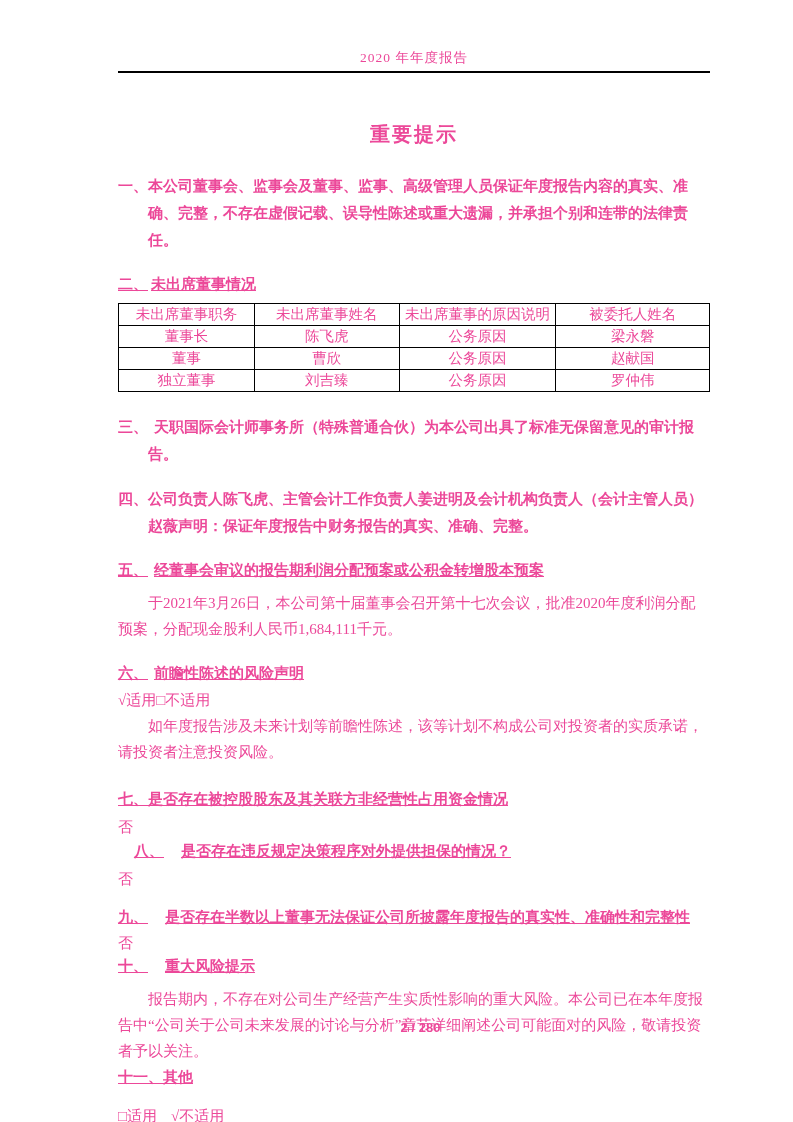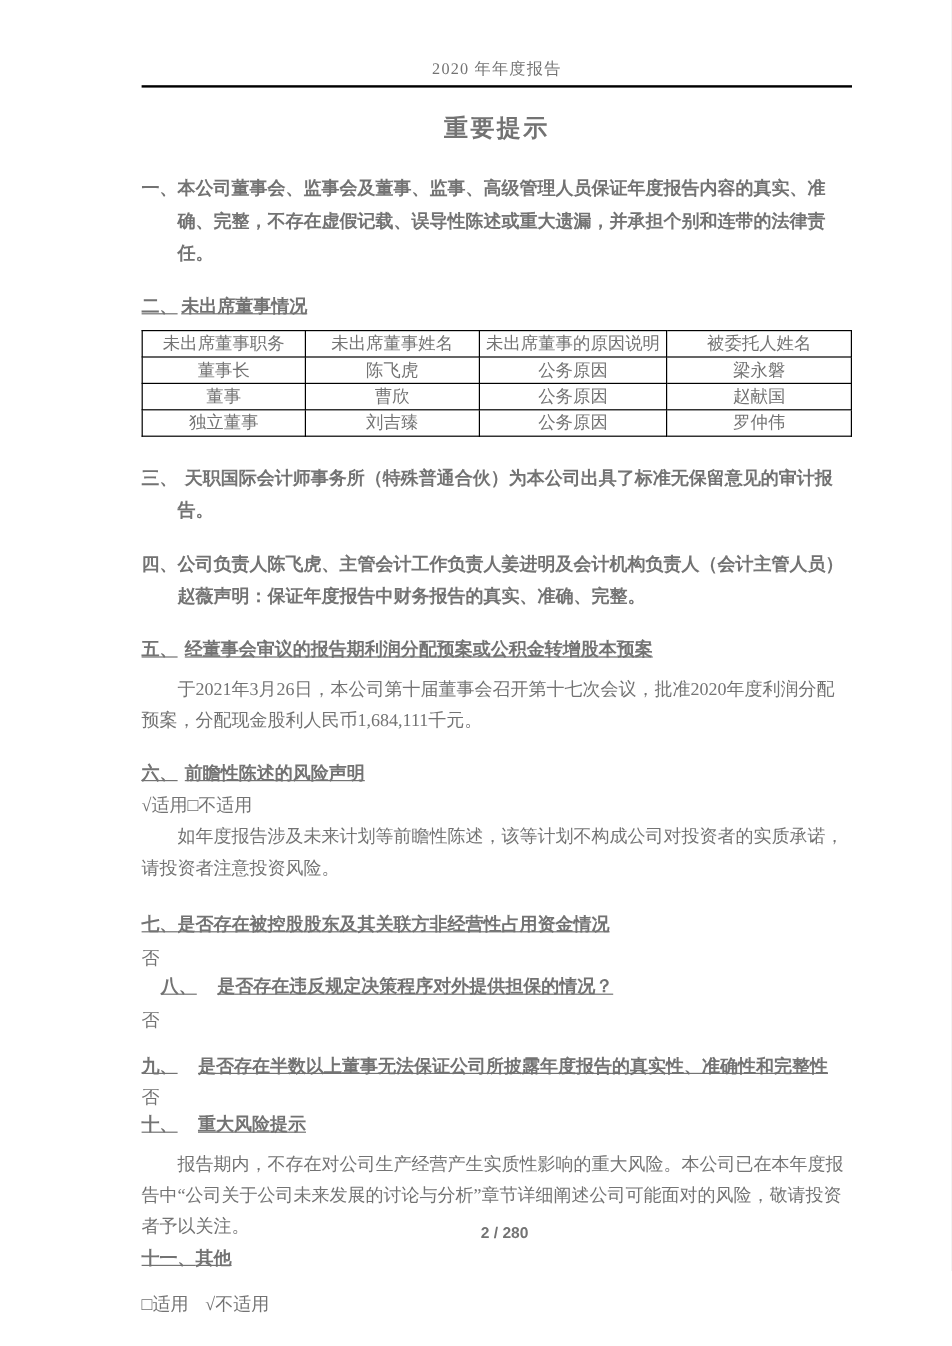--- a/index.html
+++ b/index.html
@@ -1,32 +1,32 @@
 <!DOCTYPE html>
 <html><head>
 <meta charset="utf-8">
 <style>
   * { margin:0; padding:0; box-sizing:border-box; }
   html,body { background:#e8e8e8; }
   .page {
-    width:793px; height:1122px; background:#fff; color:#737373;
+    width:793px; height:1122px; background:#fff; color:#ec4899;
     position:relative; overflow:hidden; margin:0 auto;
     font-family:"Liberation Serif", serif;
   }
   .content { position:absolute; left:118px; top:0; width:592px; }
 
   .header {
     padding-top:49px; padding-bottom:4px; text-align:center;
     font-size:13.5px; letter-spacing:1px;
     border-bottom:2px solid #000;
     font-family:"Liberation Serif", serif;
   }
 
   .doc-title {
-    margin-top:20px; text-align:center;
+    margin-top:48px; text-align:center;
     font-family:"Liberation Sans", sans-serif;
     font-weight:bold; font-size:20px; letter-spacing:2px;
   }
 
   .bold-para {
     font-family:"Liberation Sans", sans-serif;
     font-weight:bold; font-size:15px; line-height:27px;
     padding-left:30px; text-indent:-30px;
   }
   .sec-h {

